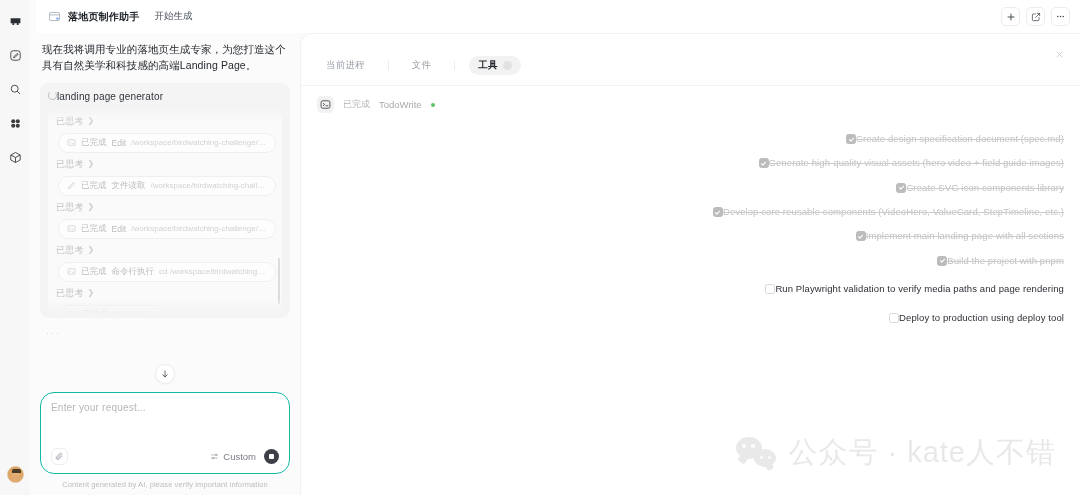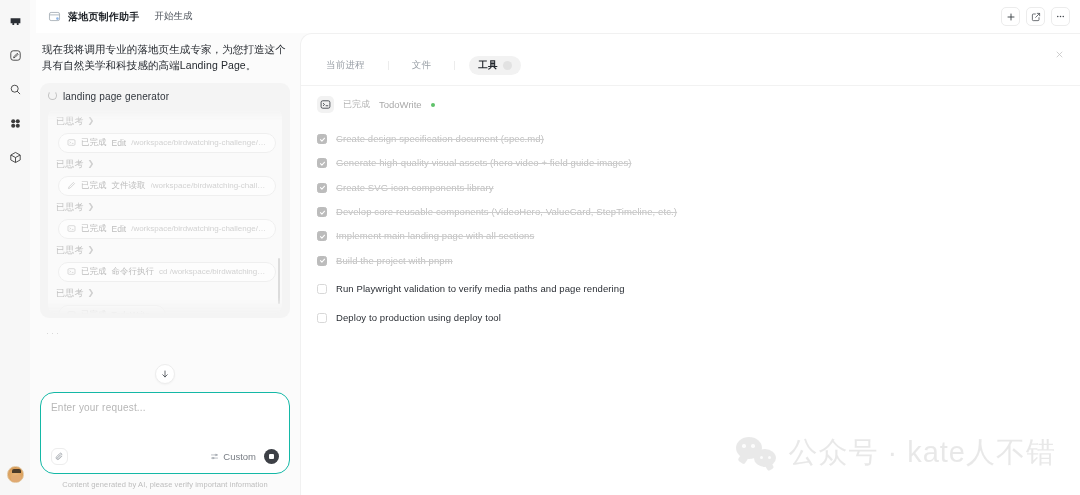--- a/index.html
+++ b/index.html
@@ -63,21 +63,21 @@
   }
   .chat-scroll { flex: 1; overflow: hidden; position: relative; padding: 8px 10px 0 10px; }
   .assistant-msg {
     font-size: 10.5px; line-height: 1.55; color: #24282e; padding: 0 2px;
     margin-bottom: 9px; letter-spacing: .1px;
   }
 
   .task-card {
     background: #f4f4f4; border-radius: 9px; padding: 8px 8px 4px 8px; position: relative;
   }
-  .task-head { display: flex; align-items: flex-start; gap: 6px; margin-bottom: 6px; }
+  .task-head { display: flex; align-items: flex-start; margin-bottom: 6px; }
   .spinner {
     width: 9px; height: 9px; border-radius: 50%;
     border: 1.3px solid #c2c2c2; border-top-color: transparent;
   }
   .task-title { font-size: 10px; color: #31363d; letter-spacing: .15px; }
 
   .steps {
     background: #fafafa; border-radius: 8px; padding: 4px 6px 6px 6px;
     position: relative; height: 206px; overflow: hidden;
     -webkit-mask-image: linear-gradient(to bottom, transparent 0, #000 14px, #000 92%, transparent 100%);
@@ -172,21 +172,21 @@
   .tool-row { display: flex; align-items: center; gap: 9px; padding: 10px 16px 10px 16px; }
   .tool-ic {
     width: 17px; height: 17px; border-radius: 5px; background: #f2f2f2;
     display: flex; align-items: center; justify-content: center; color: #41464c;
   }
   .tool-done { font-size: 9px; color: #b5b5b5; }
   .tool-name { font-size: 9.5px; color: #a9a9a9; }
   .tool-dot { width: 4px; height: 4px; border-radius: 50%; background: #5fc26a; }
 
   .todo-list { padding: 4px 0 0 0; }
-  .todo-item { display: flex; align-items: flex-start; gap: 9px; padding: 6px 16px; }
+  .todo-item { display: flex; align-items: flex-start; padding: 6px 16px; justify-content: flex-end; }
   .cb {
     width: 10px; height: 10px; border-radius: 2.5px; flex: 0 0 auto; margin-top: 1px;
     border: 1px solid #d8d8d8; background: #fff; cursor: pointer;
     display: flex; align-items: center; justify-content: center;
   }
   .cb.checked { background: #bcbcbc; border-color: #bcbcbc; }
   .cb.checked svg { display: block; }
   .cb svg { display: none; }
   .todo-text { font-size: 9.5px; color: #2b2f35; line-height: 1.3; letter-spacing: .1px; }
   .todo-item.done .todo-text { color: #c1c1c1; text-decoration: line-through; text-decoration-color: #cdcdcd; }

